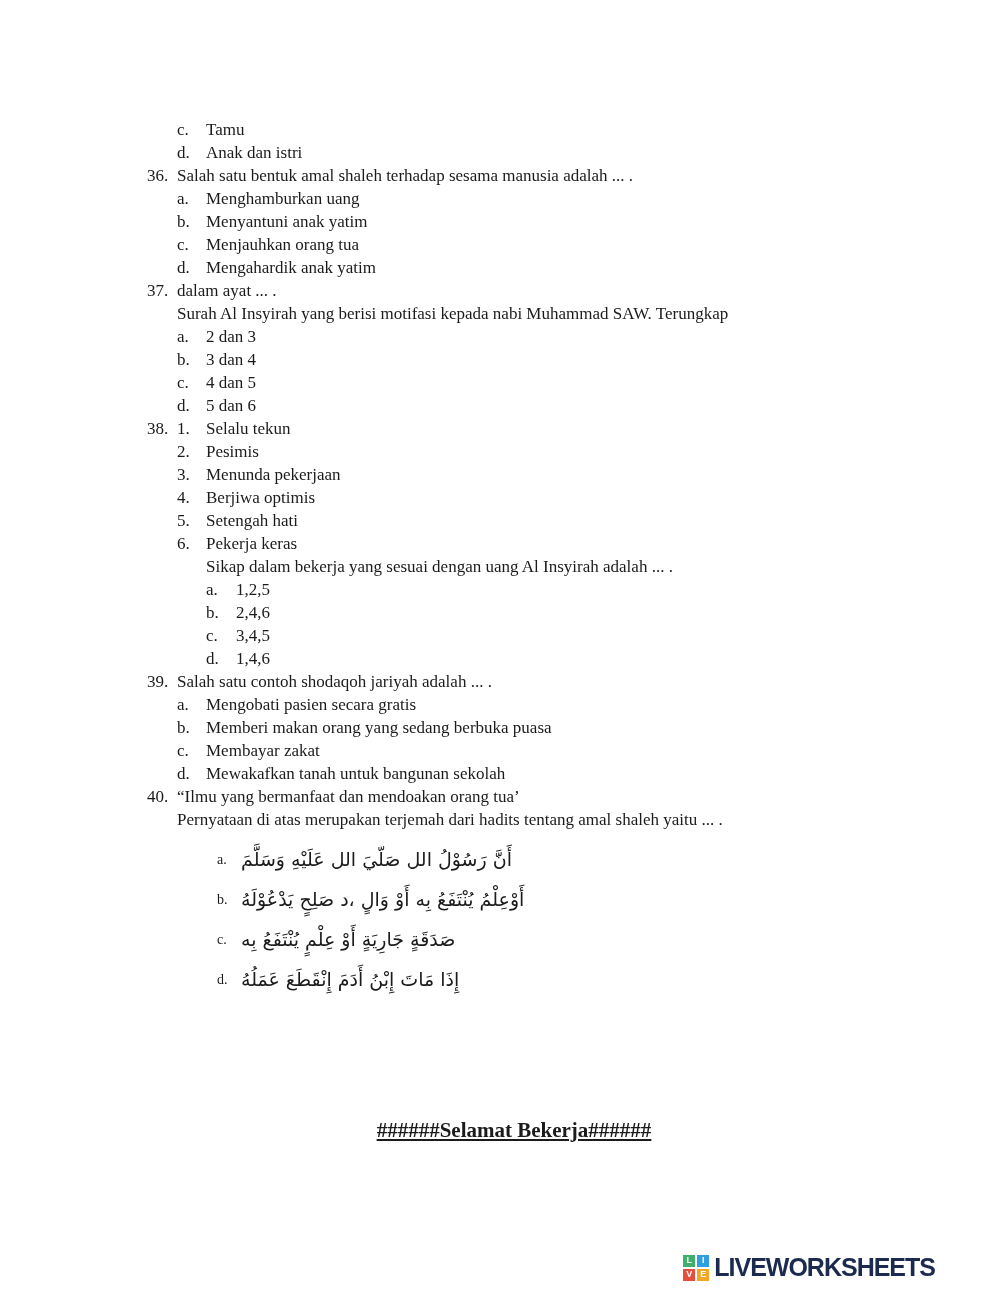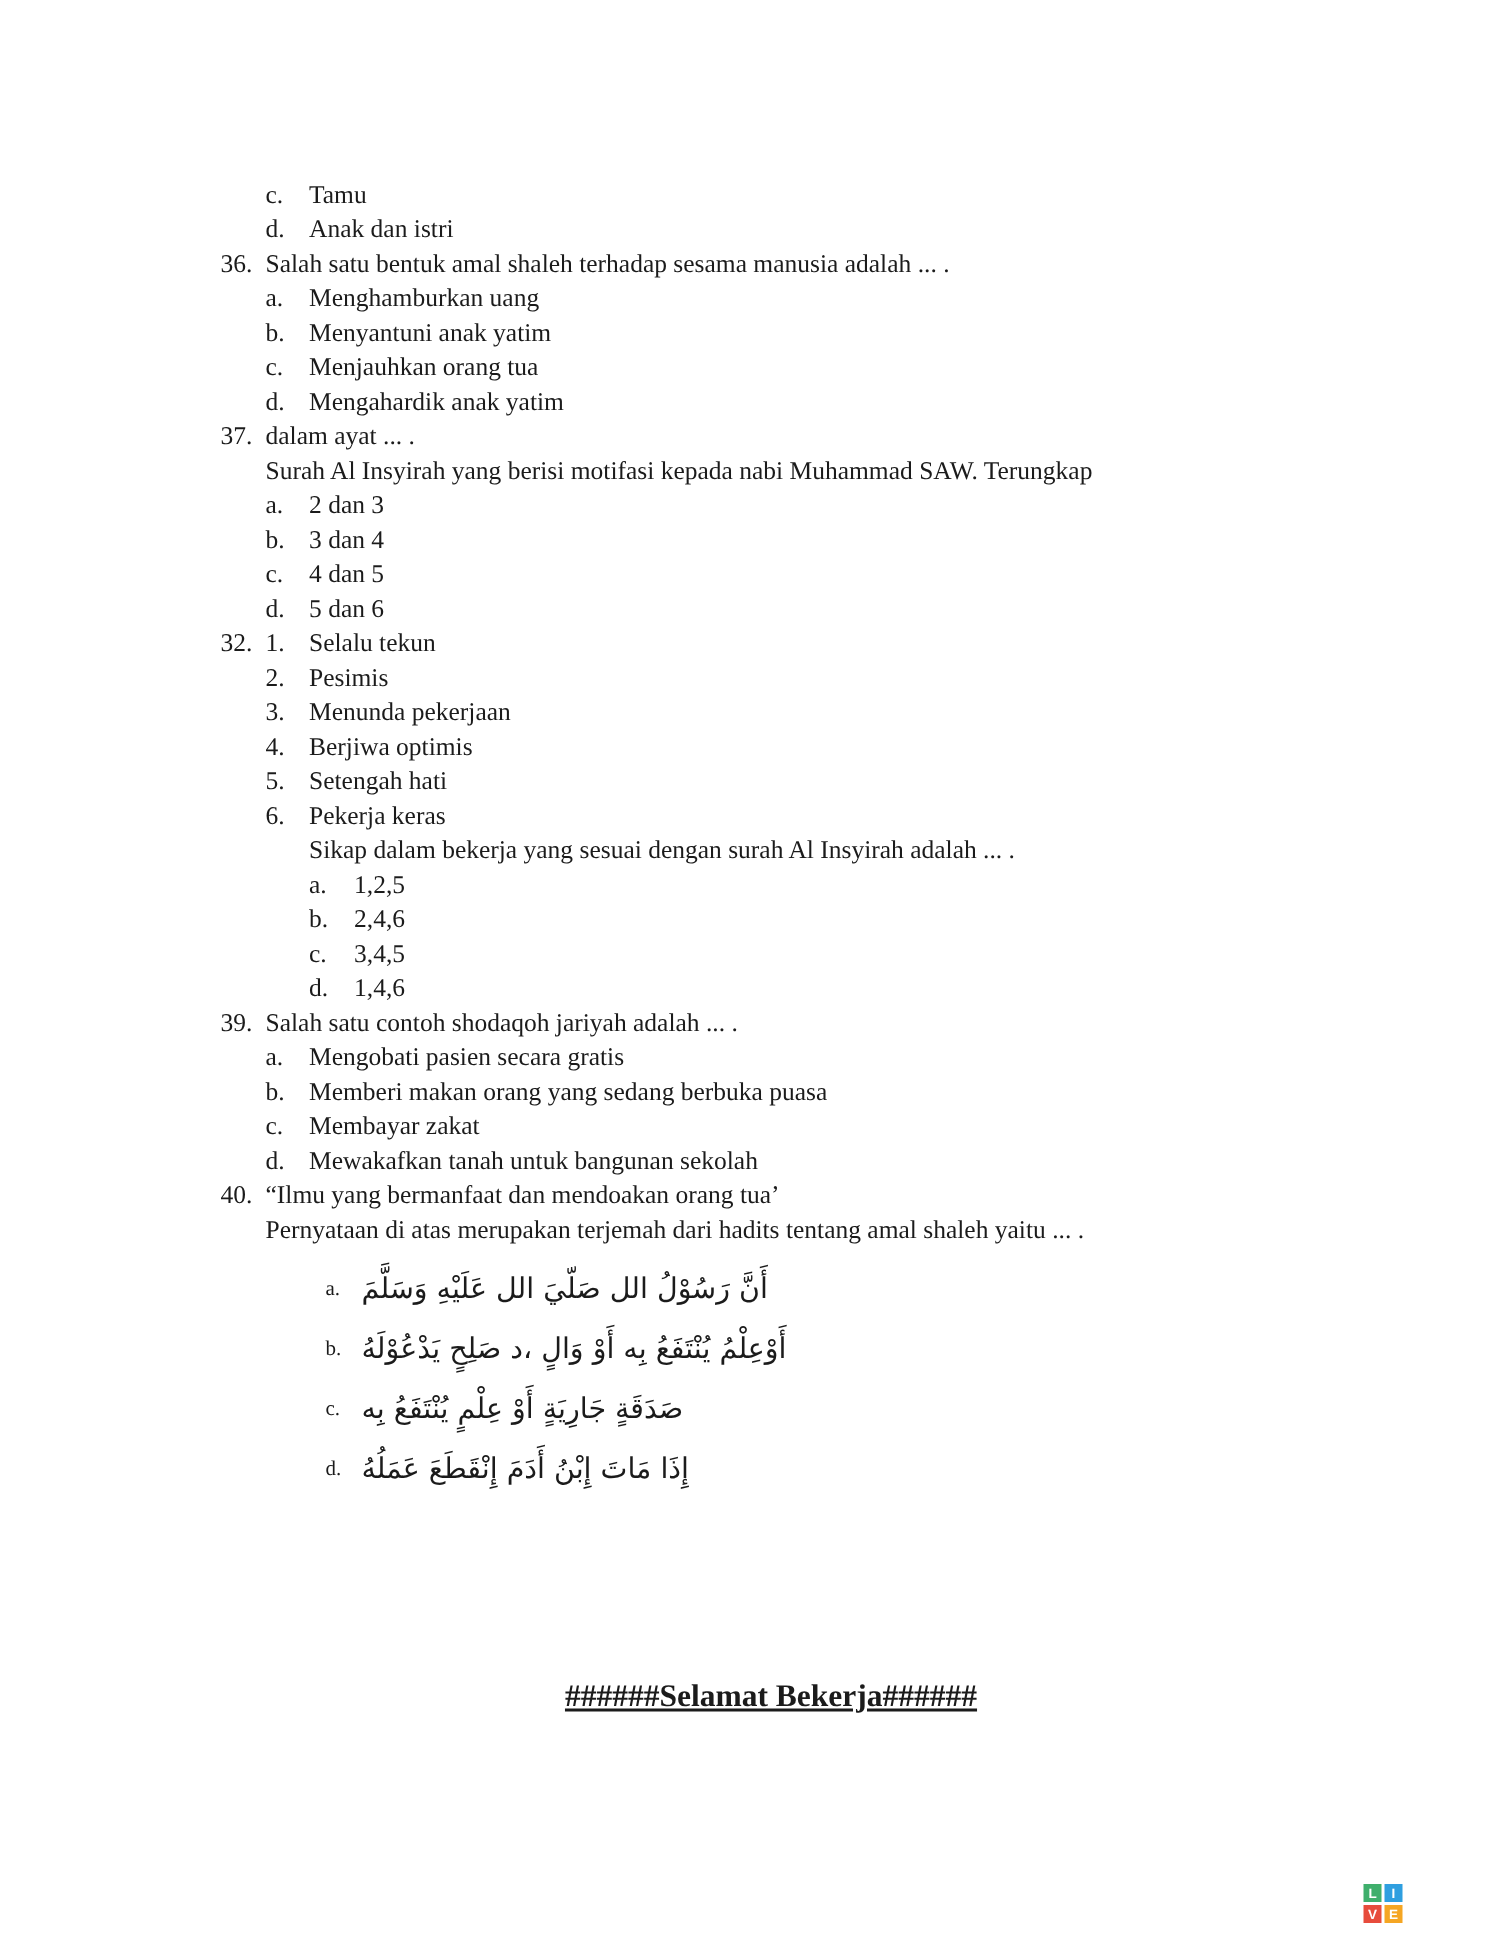--- a/index.html
+++ b/index.html
@@ -99,21 +99,21 @@
           </div>
           <div class="opt">
             <span class="olbl">d.</span>
             <span>5 dan 6</span>
           </div>
         </div>
       </div>
     </div>
 
     <div class="q">
-      <span class="qnum">32.</span>
+      <span class="qnum">38.</span>
       <div class="qbody">
         <div class="opts">
           <div class="stmt">
             <span class="slbl">1.</span>
             <span>Selalu tekun</span>
           </div>
           <div class="stmt">
             <span class="slbl">2.</span>
             <span>Pesimis</span>
           </div>
@@ -127,21 +127,21 @@
           </div>
           <div class="stmt">
             <span class="slbl">5.</span>
             <span>Setengah hati</span>
           </div>
           <div class="stmt">
             <span class="slbl">6.</span>
             <span>Pekerja keras</span>
           </div>
         </div>
-        <div class="cont">Sikap dalam bekerja yang sesuai dengan surah Al Insyirah adalah ... .</div>
+        <div class="cont">Sikap dalam bekerja yang sesuai dengan uang Al Insyirah adalah ... .</div>
         <div class="subopts">
           <div class="subopt">
             <span class="sublbl">a.</span>
             <span>1,2,5</span>
           </div>
           <div class="subopt">
             <span class="sublbl">b.</span>
             <span>2,4,6</span>
           </div>
           <div class="subopt">
@@ -211,14 +211,15 @@
 
   <div class="footer">######Selamat Bekerja######</div>
 
   <a class="brand">
     <span class="brand-icon">
       <span class="tile" style="background: rgb(63, 175, 108);">L</span>
       <span class="tile" style="background: rgb(47, 159, 224);">I</span>
       <span class="tile" style="background: rgb(231, 76, 60);">V</span>
       <span class="tile" style="background: rgb(245, 166, 35);">E</span>
     </span>
+    <span class="brand-name">LIVEWORKSHEETS</span>
   </a>
 </div>
 
 </body></html>

